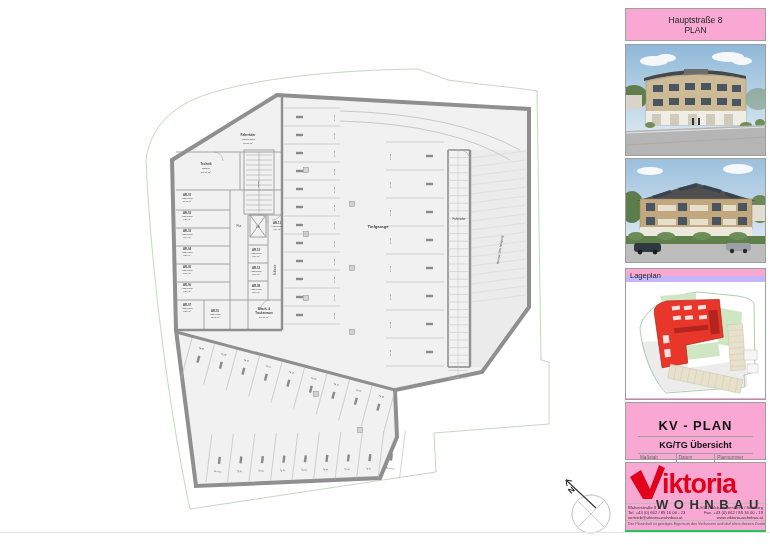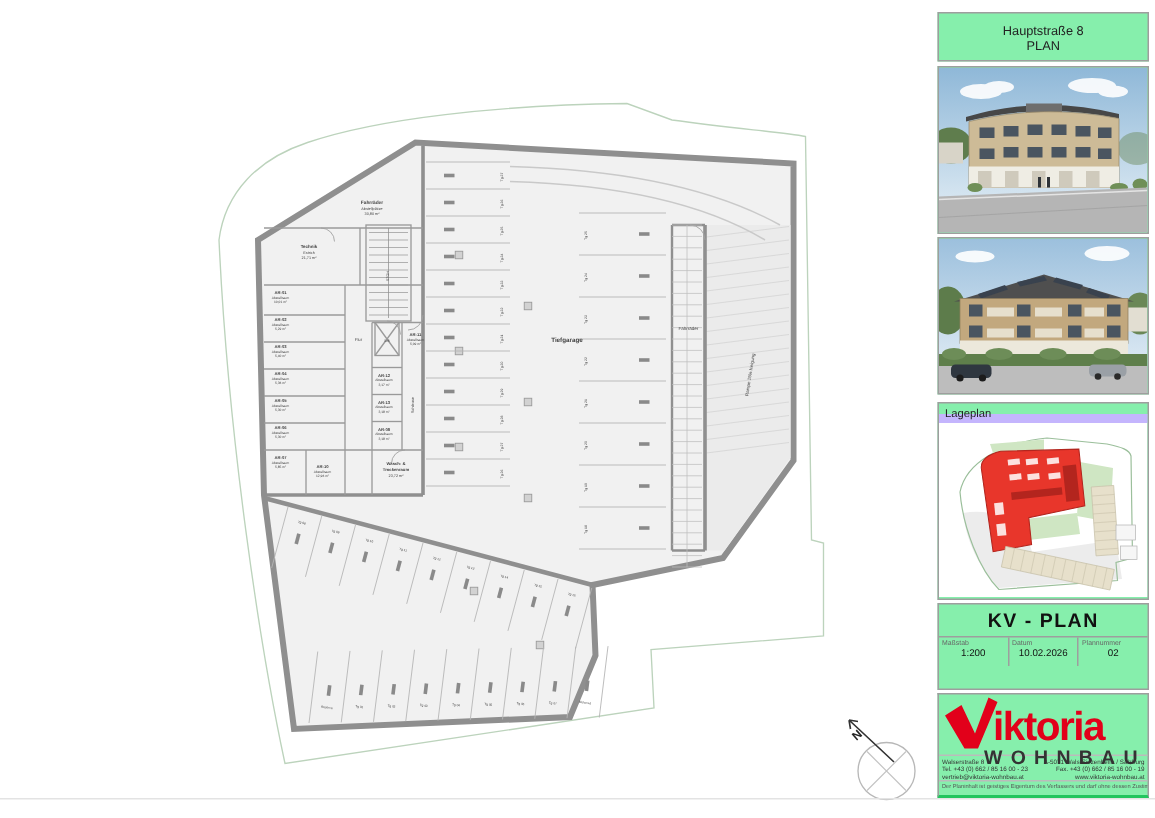--- a/index.html
+++ b/index.html
@@ -2,28 +2,28 @@
 <html><head>
 <meta charset="utf-8">
 <style>
   html,body{margin:0;padding:0;background:#ffffff;width:770px;height:545px;overflow:hidden;
     font-family:"Liberation Sans", sans-serif;}
   .sheet{position:absolute;left:0;top:0;width:770px;height:545px;background:#ffffff;}
   .sheet-bottom-rule{position:absolute;left:0;top:532px;width:770px;height:1px;background:#e3e3e3;}
 
   
   .panel{position:absolute;left:622px;top:0;width:148px;height:545px;}
-  .box{position:absolute;left:3px;width:141px;border:1px solid #9e9e9e;background:#86efac;box-sizing:border-box;}
+  .box{position:absolute;left:3px;width:141px;border:1px solid #9e9e9e;background:#f9a8d4;box-sizing:border-box;}
   .header-box{top:8px;height:33px;display:flex;flex-direction:column;justify-content:center;align-items:center;}
   .header-box div{font-size:8.5px;line-height:10px;color:#222;}
   .photo-box1{top:44px;height:112px;padding:0;overflow:hidden;}
   .photo-box2{top:158px;height:105px;overflow:hidden;}
   .lageplan-box{top:268px;height:132px;}
   .lp-title{height:13px;border-bottom:6px solid #c4b5fd;font-size:7.5px;color:#222;padding:2px 0 0 4px;box-sizing:border-box;}
-  .kv-box{top:402px;height:58px;padding:0;}
+  .kv-box{top:402px;height:58px;padding:12px;}
   .kv-row1{height:21px;border-bottom:1px solid #9e9e9e;display:flex;align-items:center;justify-content:center;
     font-size:13px;font-weight:bold;letter-spacing:1px;color:#111;}
   .kv-row2{height:16px;border-bottom:1px solid #9e9e9e;display:flex;align-items:center;justify-content:center;
     font-size:9px;font-weight:bold;color:#111;}
   .kv-fields{display:flex;height:19px;}
   .kv-field{flex:1;border-right:1px solid #9e9e9e;padding:1px 2px;box-sizing:border-box;}
   .kv-field:last-child{border-right:none;}
   .kv-field .fl{display:block;font-size:4.6px;color:#666;}
   .kv-field .fv{display:block;font-size:6.5px;color:#111;text-align:center;margin-top:1px;}
   .brand-box{top:462px;height:70px;border-bottom:2px solid #22c55e;}
@@ -529,20 +529,21 @@
         </g>
         <g fill="#f6f6f6" stroke="#b8b8b8" stroke-width="0.5">
           <rect x="118" y="68" width="13" height="10"></rect>
             <rect x="121" y="82" width="11" height="9"></rect>
         </g>
       </svg>
     </div>
 
     <div class="box kv-box">
       <div class="kv-row1">KV - PLAN</div>
+      <div class="kv-row2">KG/TG Übersicht</div>
       <div class="kv-fields">
         <div class="kv-field">
           <span class="fl">Maßstab</span>
           <span class="fv">1:200</span>
         </div>
         <div class="kv-field">
           <span class="fl">Datum</span>
           <span class="fv">10.02.2026</span>
         </div>
         <div class="kv-field">

